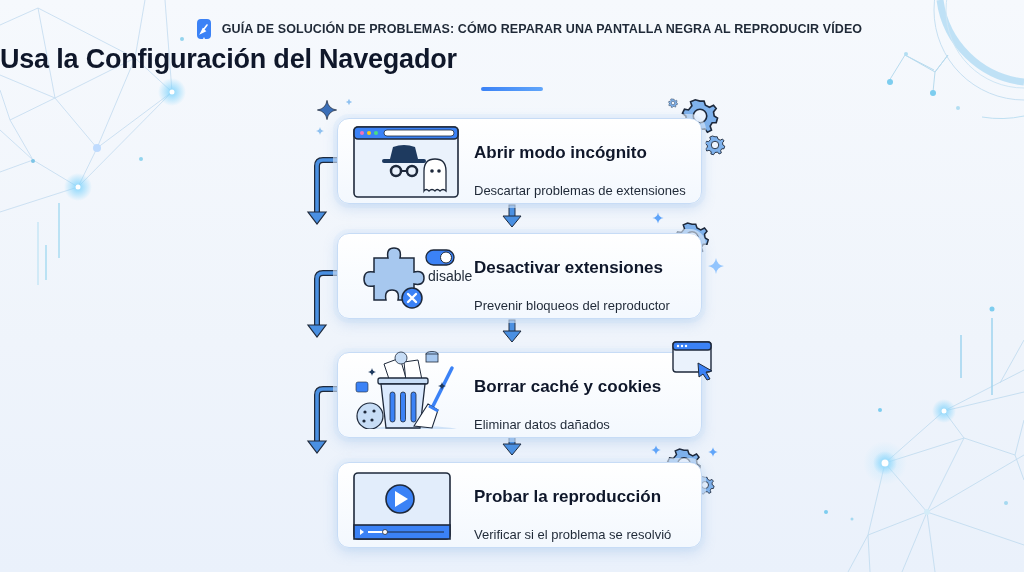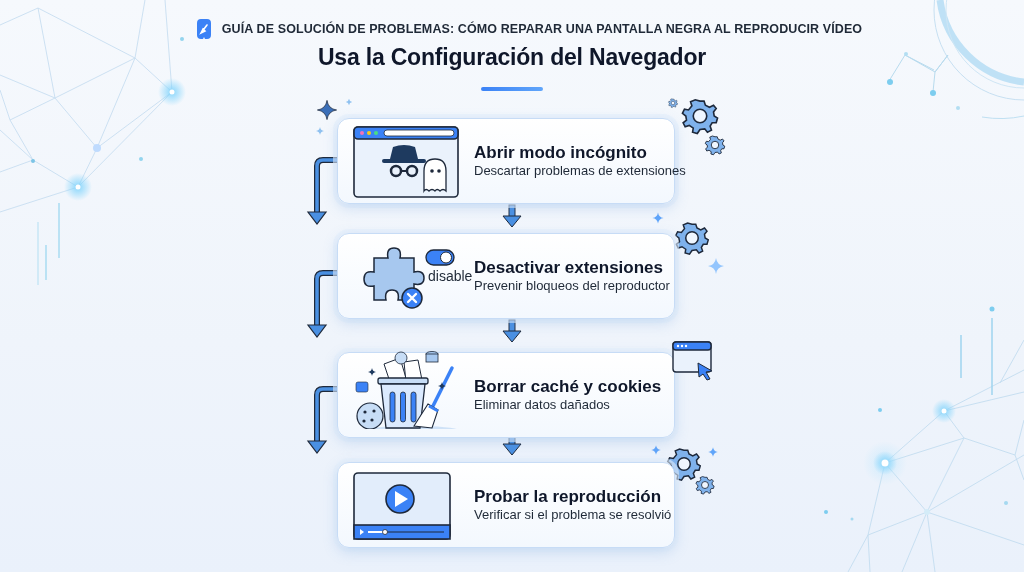--- a/index.html
+++ b/index.html
@@ -13,37 +13,37 @@
   .bg-layer { position: absolute; inset: 0; pointer-events: none; }
   .header {
     position: absolute; top: 18px; left: 0; width: 1024px;
     display: flex; justify-content: center; align-items: center; gap: 8px; padding-left: 32px;
   }
   .logo-icon { width: 20px; height: 22px; }
   .subtitle {
     font-size: 12.5px; font-weight: 700; color: #1f2937; letter-spacing: 0.1px;
   }
   .title {
-    position: absolute; top: 44px; left: 0; width: 1024px; text-align: center;
-    font-size: 23px; font-weight: 700; color: #0f172a; letter-spacing: -0.2px;
+    position: absolute; top: 44px; left: 0; width: 1024px; 
+    font-size: 27px; font-weight: 700; color: #0f172a; letter-spacing: -0.2px;
   }
   .title-bar {
     position: absolute; top: 87px; left: 481px; width: 62px; height: 4px;
     border-radius: 2px; background: linear-gradient(90deg, #3b82f6, #60a5fa);
   }
   .step-card {
-    position: absolute; left: 337px; width: 338px; height: 86px;
+    position: absolute; left: 337px; width: 365px; height: 86px;
     background: linear-gradient(180deg, #ffffff 0%, #f3f8fe 100%);
     border: 1.5px solid #c7dcf6; border-radius: 12px;
     box-shadow: 0 4px 14px rgba(96,150,220,0.25), 0 0 0 4px rgba(230,240,252,0.6);
   }
   .step-illus { position: absolute; left: 14px; top: 6px; width: 110px; height: 74px; }
   .step-text { position: absolute; left: 136px; top: 24px; }
   .step-title { font-size: 17px; font-weight: 700; color: #0f172a; white-space: nowrap; }
-  .step-desc { font-size: 13px; color: #1f2937; margin-top: 0; white-space: nowrap; }
+  .step-desc { font-size: 13px; color: #1f2937; margin-top: 20px; white-space: nowrap; }
   .abs { position: absolute; }
 </style>
 </head>
 <body>
 
 <svg class="bg-layer" width="1024" height="572" viewBox="0 0 1024 572">
   <defs>
     <radialGradient id="glow" cx="50%" cy="50%" r="50%">
       <stop offset="0%" stop-color="#7dd3fc" stop-opacity="0.9"></stop>
       <stop offset="100%" stop-color="#7dd3fc" stop-opacity="0"></stop>

